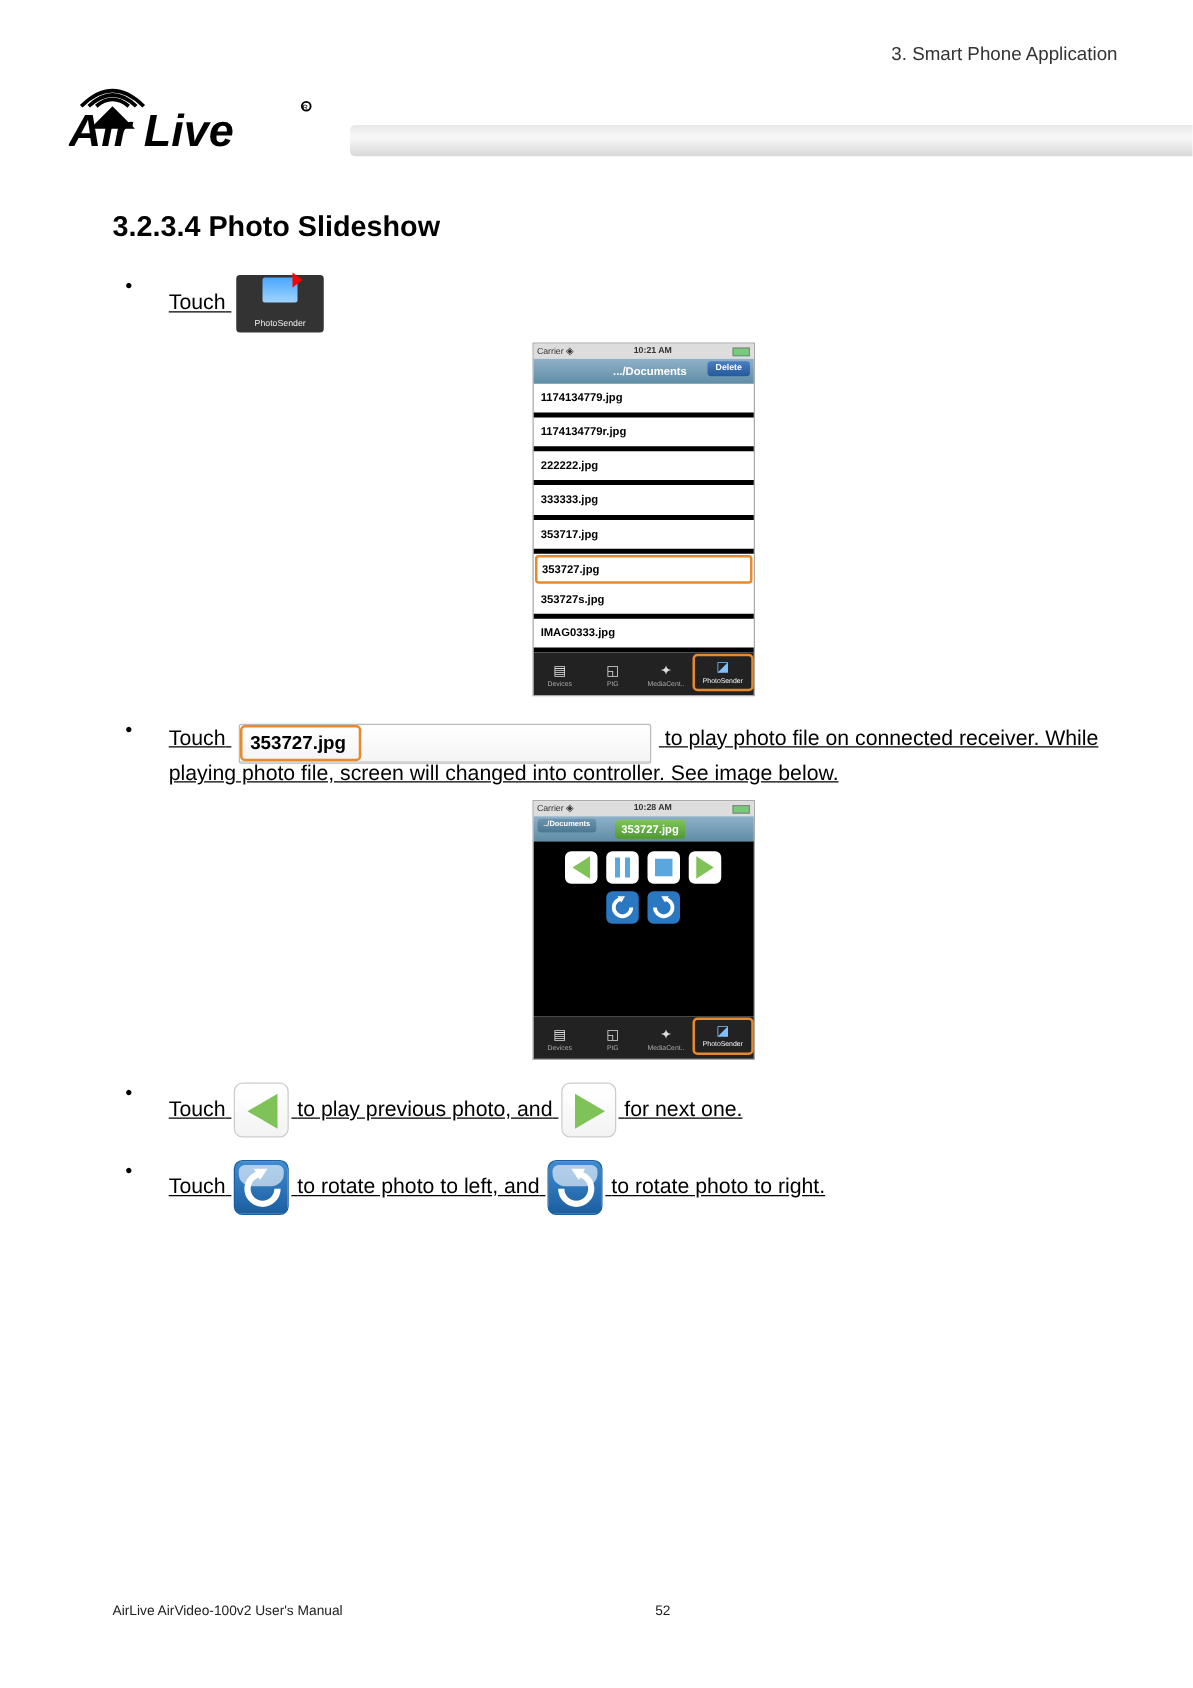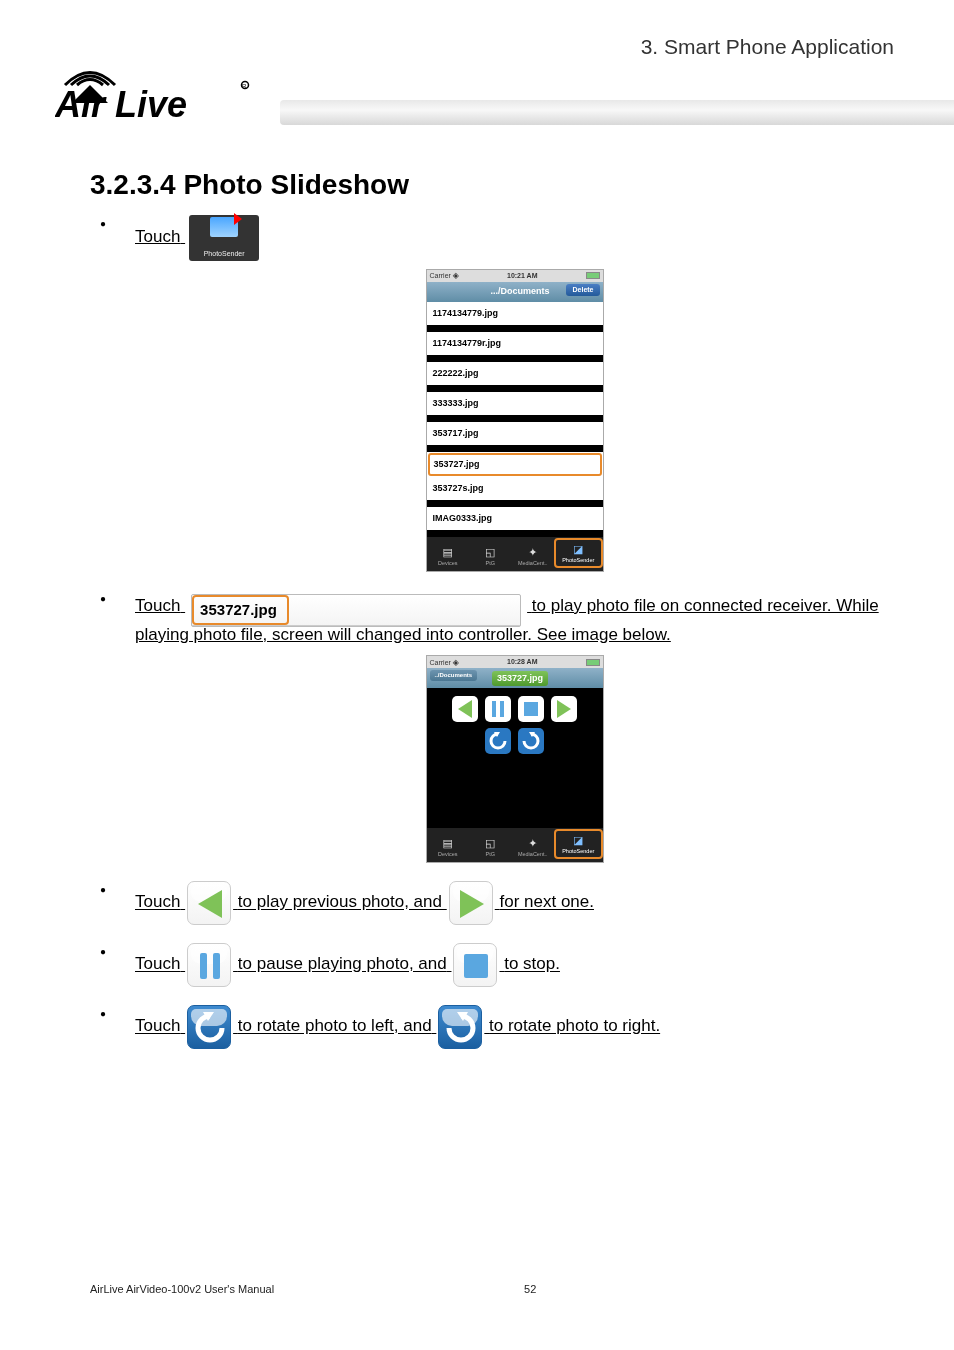--- a/index.html
+++ b/index.html
@@ -8,21 +8,21 @@
     height: 1350px;
     font-family: Arial, Helvetica, sans-serif;
     color: #000;
     background: #fff;
     position: relative;
   }
   .header-right {
     position: absolute;
     top: 35px;
     right: 60px;
-    font-size: 21px;
+    font-size: 15px;
     color: #333;
   }
   .header-banner {
     position: absolute;
     top: 100px;
     left: 280px;
     right: 0;
     height: 25px;
     background: linear-gradient(180deg, #e8e8e8 0%, #f8f8f8 40%, #d8d8d8 100%);
     border-radius: 4px 0 0 4px;
@@ -35,23 +35,23 @@
   .logo svg { display: block; }
   .content {
     position: absolute;
     top: 165px;
     left: 90px;
     right: 60px;
     font-size: 17px;
     line-height: 1.45;
   }
   .section-heading {
-    font-size: 28px;
+    font-size: 23px;
     font-weight: bold;
-    margin-bottom: 9px;
+    margin-bottom: 22px;
   }
   ul.bullets {
     list-style: none;
     padding-left: 10px;
     text-decoration: underline;
   }
   ul.bullets > li {
     position: relative;
     padding-left: 35px;
     margin-bottom: 18px;
@@ -151,21 +151,21 @@
     position:absolute; right:3px; top:2px;
     background: linear-gradient(#4a7ec4,#235a9a);
     border-radius:3px; padding:1px 6px; font-size:7px; color:#fff;
   }
   .navbar .left-btn{
     position:absolute; left:3px; top:2px;
     background: linear-gradient(#6d94af,#4b7792);
     border-radius:3px 3px 3px 3px; padding:1px 5px; font-size:6px; color:#fff;
   }
   .filelist .row{
-    border-bottom:7px solid #000000;
+    border-bottom:4px solid #000000;
     font-size:9px; font-weight:bold;
     padding:5px 6px;
     text-align:left;
   }
   .filelist .row.selected{
     border:2px solid #e88a2b; border-radius:3px;
     margin:1px;
     padding:3px 4px;
   }
   .tabbar{
@@ -384,36 +384,20 @@
       </span>
       <span>to play previous photo, and</span>
       <span class="big-btn gloss">
         <svg width="44" height="44">
             <path d="M10 8 L34 22 L10 36 Z" fill="#7fc258"></path>
           </svg>
       </span>
       <span>for next one.</span>
     </li>
 
-    <li class="line">
-      <span>Touch</span>
-      <span class="big-btn gloss">
-        <svg width="44" height="44">
-            <rect x="12" y="9" width="7" height="26" rx="2" fill="#5aa7e0"></rect>
-            <rect x="25" y="9" width="7" height="26" rx="2" fill="#5aa7e0"></rect>
-          </svg>
-      </span>
-      <span>to pause playing photo, and</span>
-      <span class="big-btn gloss">
-        <svg width="44" height="44">
-            <rect x="10" y="10" width="24" height="24" rx="2" fill="#5aa7e0"></rect>
-          </svg>
-      </span>
-      <span>to stop.</span>
-    </li>
 
     <li class="line">
       <span>Touch</span>
       <span class="big-btn blue gloss">
         <svg width="44" height="44">
             <path d="M22 10 A12 12 0 1 0 34 22" fill="none" stroke="#fff" stroke-width="5"></path>
             <path d="M15 6 L26 6 L20 15 Z" fill="#fff"></path>
           </svg>
       </span>
       <span>to rotate photo to left, and</span>

